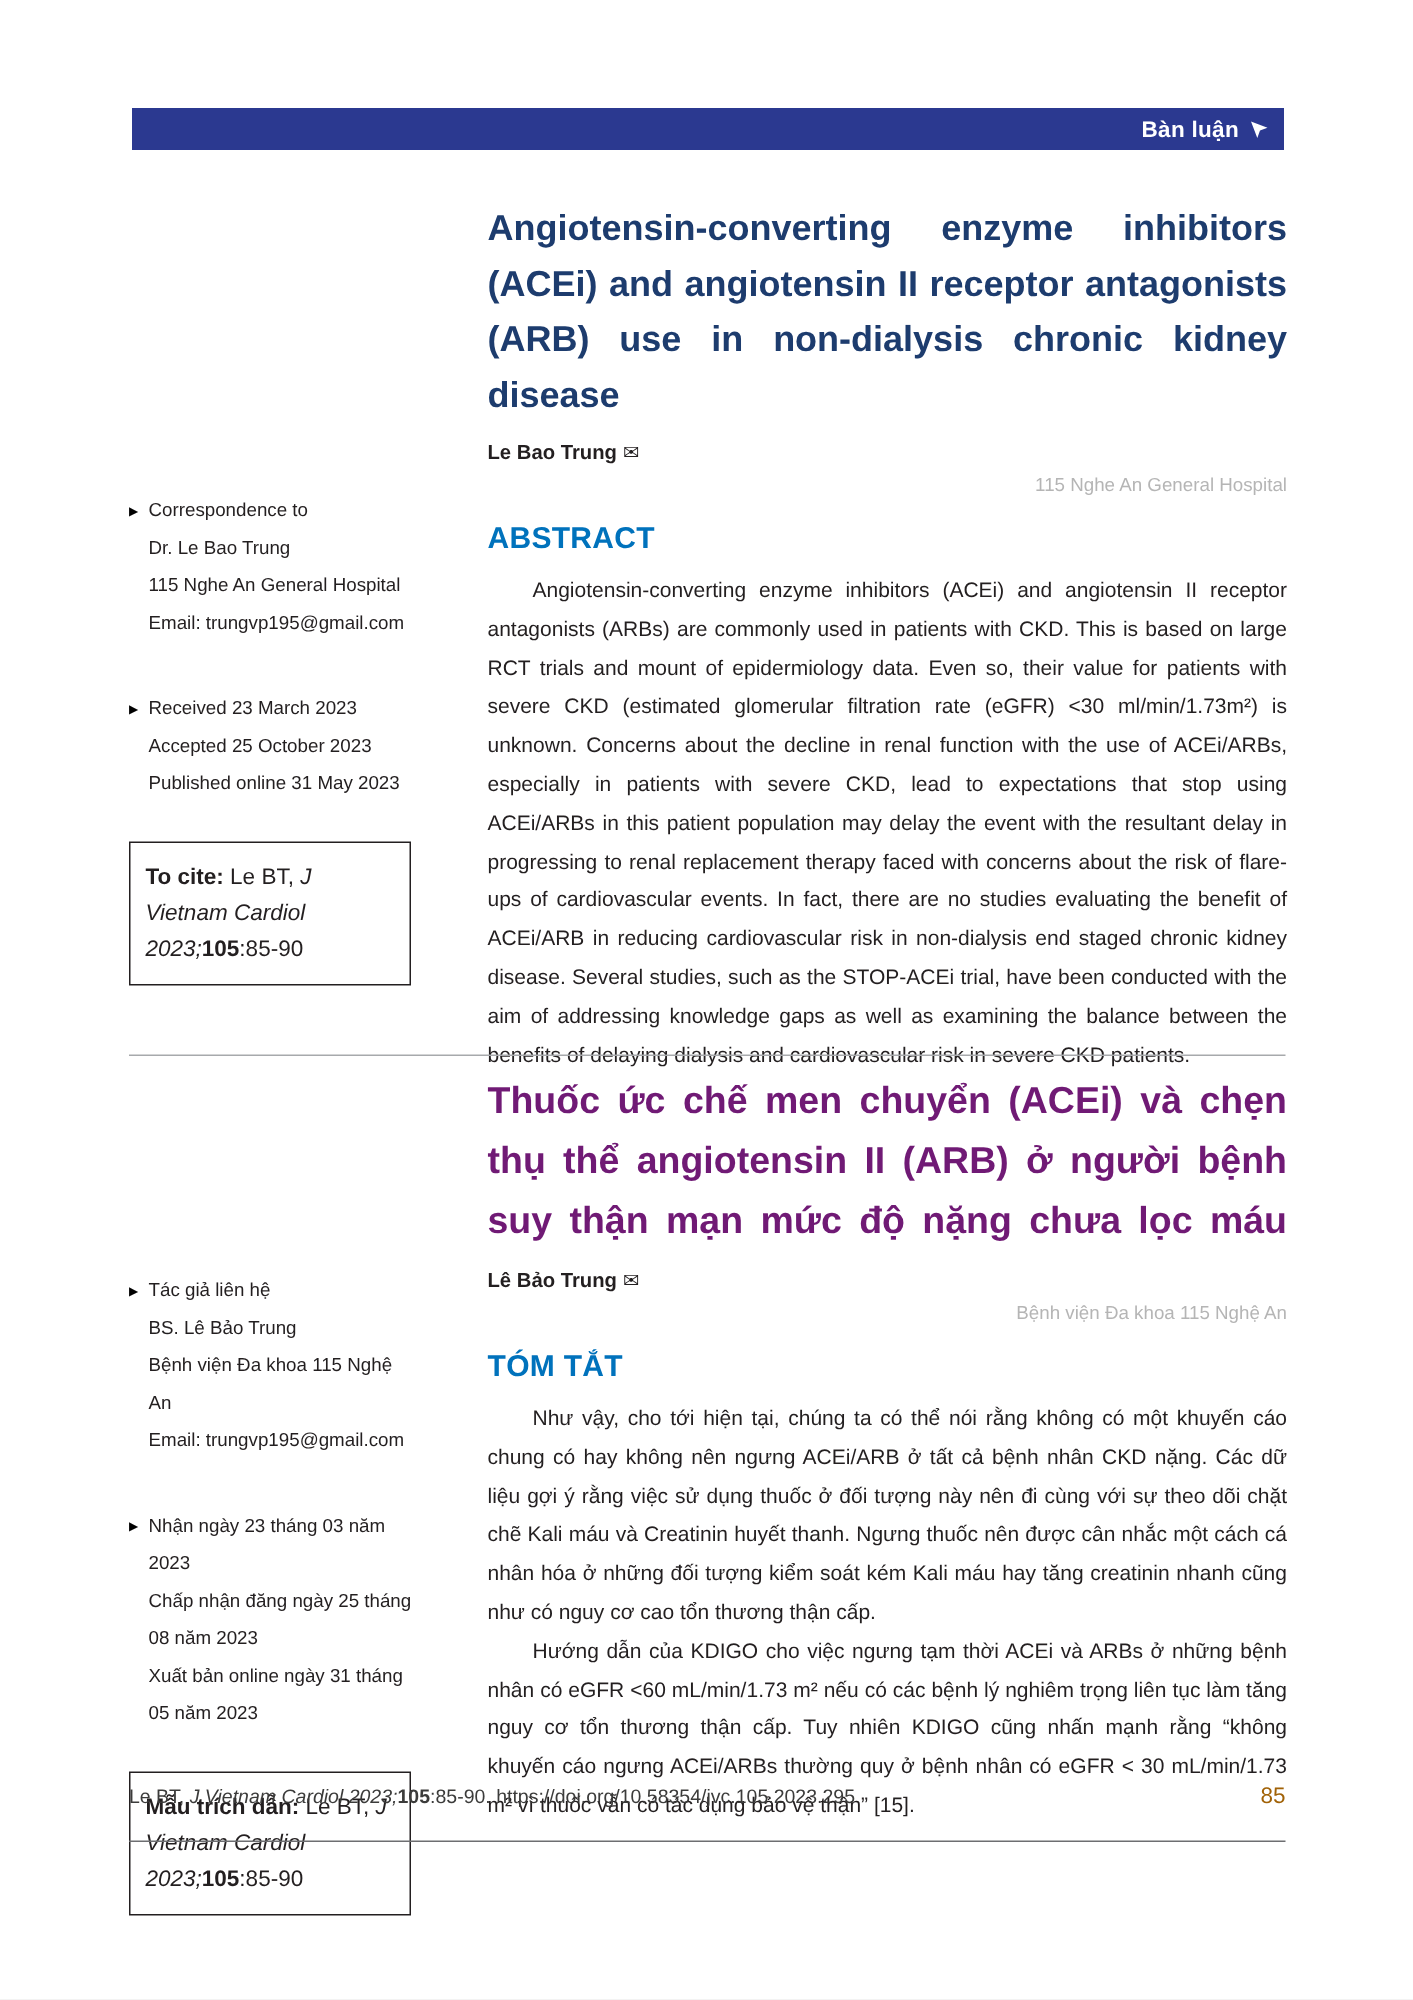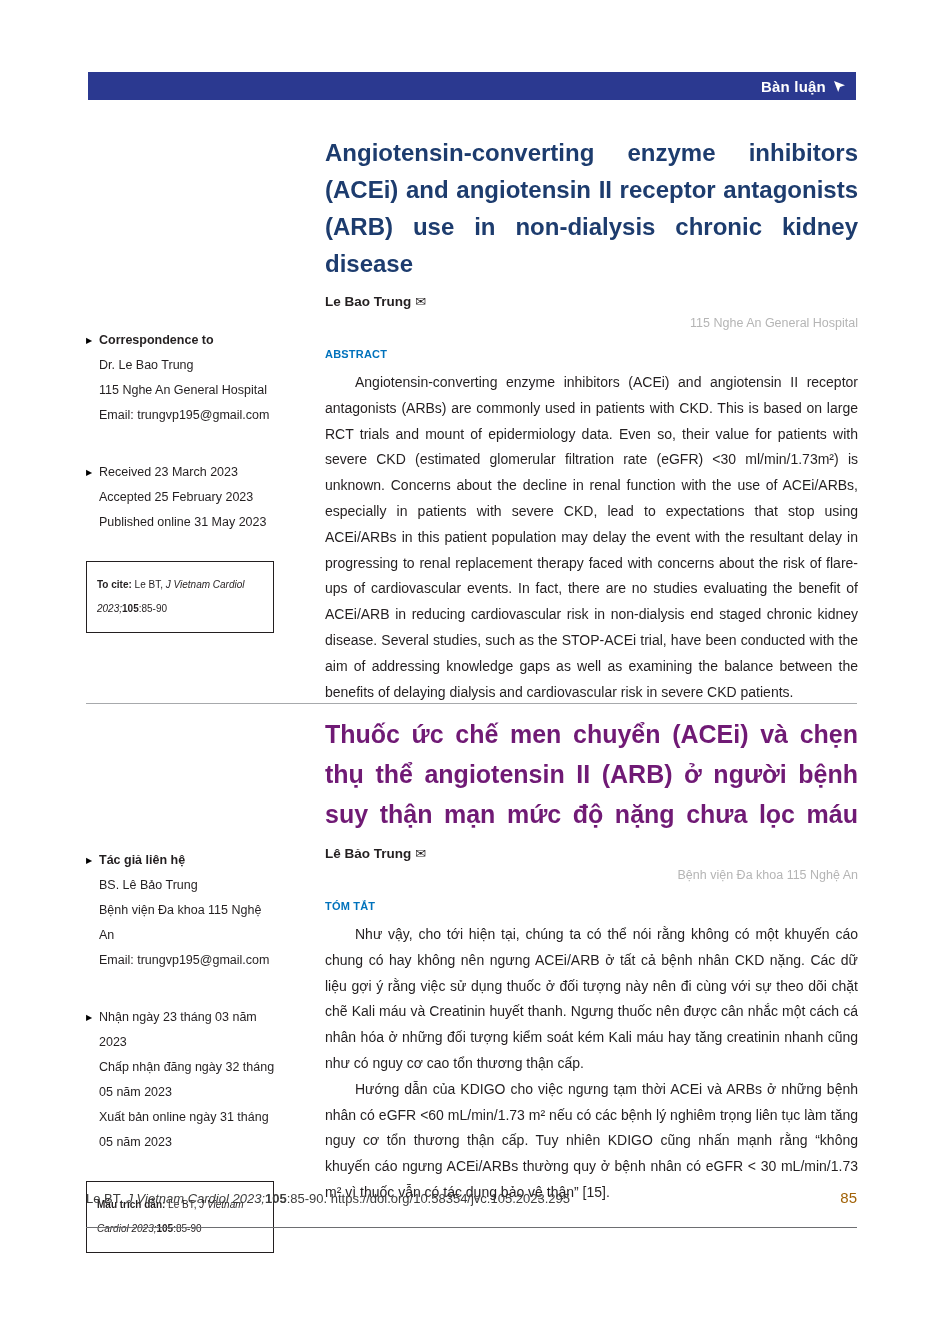--- a/index.html
+++ b/index.html
@@ -13,45 +13,45 @@
   .topbar .label { color:#ffffff; font-weight:bold; font-size:15px; letter-spacing:.2px; }
   .banner-icon { width:13px; height:13px; display:block; }
 
   
   .en-main { position:absolute; left:325px; top:134px; width:533px; }
   .title-en { font-size:24px; line-height:37px; font-weight:bold; color:#1d3c6e;
               text-align:justify; text-align-last:justify; }
   .author-row { margin-top:12px; text-align:left; font-size:13.5px; font-weight:bold; color:#231f20; }
   .email-icon { margin-left:4px; font-size:13px; font-weight:normal; }
   .affiliation { margin-top:7px; text-align:right; font-size:12.5px; color:#b5b5b5; }
-  .section-heading { margin-top:18px; font-size:11px; font-weight:bold; color:#0072bc; letter-spacing:.2px; }
+  .section-heading { margin-top:18px; font-size:20px; font-weight:bold; color:#0072bc; letter-spacing:.2px; }
   .body-par { margin-top:10px; font-size:14px; line-height:25.8px; text-align:justify;
               text-indent:30px; color:#231f20; }
 
   
   .divider { position:absolute; left:86px; top:703px; width:771px; border-top:1px solid #a7a9ac; }
 
   
   .vn-main { position:absolute; left:325px; top:714px; width:533px; }
   .title-vn { font-size:25px; line-height:40px; font-weight:bold; color:#701a75;
               text-align:justify; text-align-last:justify; }
   .vn-main .body-par { font-size:14px; line-height:25.8px; }
   .vn-main .body-par + .body-par { margin-top:0; }
 
   
   .sidebar { position:absolute; left:86px; width:192px; font-size:12.5px; line-height:25px; color:#231f20; }
   .en-sidebar { top:328px; }
   .vn-sidebar { top:848px; }
   .sb-block + .sb-block { margin-top:32px; }
   .sb-row { display:flex; }
   .marker { width:13px; font-size:8px; line-height:25px; color:#000; flex:0 0 13px; }
-  .sb-label { font-weight:bold; }
+  .sb-label { font-weight:normal; }
   .sb-line { padding-left:13px; }
   .cite-box { margin-top:26px; border:1px solid #231f20; padding:11px 10px; line-height:24px;
-              font-size:10px; width:188px; }
+              font-size:15px; width:188px; }
   .b { font-weight:bold; }
   .i { font-style:italic; }
 
   
   .footer-line { position:absolute; left:86px; top:1227px; width:771px; border-top:1px solid #6d6e71; }
   .footer { position:absolute; left:86px; top:1189px; width:771px; display:flex;
             justify-content:space-between; align-items:baseline; font-size:13px; color:#3c3c3b; }
   .page-number { font-size:15px; color:#a16207; }
 </style>
 </head>
@@ -74,21 +74,21 @@
       </div>
       <div class="sb-line">Dr. Le Bao Trung</div>
       <div class="sb-line">115 Nghe An General Hospital</div>
       <div class="sb-line">Email: trungvp195@gmail.com</div>
     </div>
     <div class="sb-block">
       <div class="sb-row">
         <span class="marker">▶</span>
         <span>Received 23 March 2023</span>
       </div>
-      <div class="sb-line">Accepted 25 February 2023</div>
+      <div class="sb-line">Accepted 25 October 2023</div>
       <div class="sb-line">Published online 31 May 2023</div>
     </div>
     <div class="cite-box">
       <span class="b">To cite:</span><span> Le BT, </span><span class="i">J Vietnam Cardiol 2023;</span><span class="b">105</span><span>:85-90</span>
     </div>
   </aside>
 
   <section class="en-main">
     <h1 class="title-en">Angiotensin-converting enzyme inhibitors (ACEi) and angiotensin II receptor antagonists (ARB) use in non-dialysis chronic kidney disease</h1>
     <div class="author-row">
@@ -109,21 +109,21 @@
       </div>
       <div class="sb-line">BS. Lê Bảo Trung</div>
       <div class="sb-line">Bệnh viện Đa khoa 115 Nghệ An</div>
       <div class="sb-line">Email: trungvp195@gmail.com</div>
     </div>
     <div class="sb-block">
       <div class="sb-row">
         <span class="marker">▶</span>
         <span>Nhận ngày 23 tháng 03 năm 2023</span>
       </div>
-      <div class="sb-line">Chấp nhận đăng ngày 32 tháng 05 năm 2023</div>
+      <div class="sb-line">Chấp nhận đăng ngày 25 tháng 08 năm 2023</div>
       <div class="sb-line">Xuất bản online ngày 31 tháng 05 năm 2023</div>
     </div>
     <div class="cite-box">
       <span class="b">Mẫu trích dẫn:</span><span> Le BT, </span><span class="i">J Vietnam Cardiol 2023;</span><span class="b">105</span><span>:85-90</span>
     </div>
   </aside>
 
   <section class="vn-main">
     <h1 class="title-vn">Thuốc ức chế men chuyển (ACEi) và chẹn thụ thể angiotensin II (ARB) ở người bệnh suy thận mạn mức độ nặng chưa lọc máu</h1>
     <div class="author-row">

